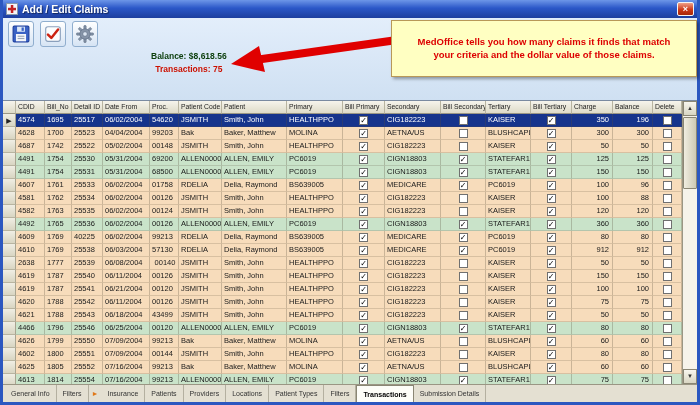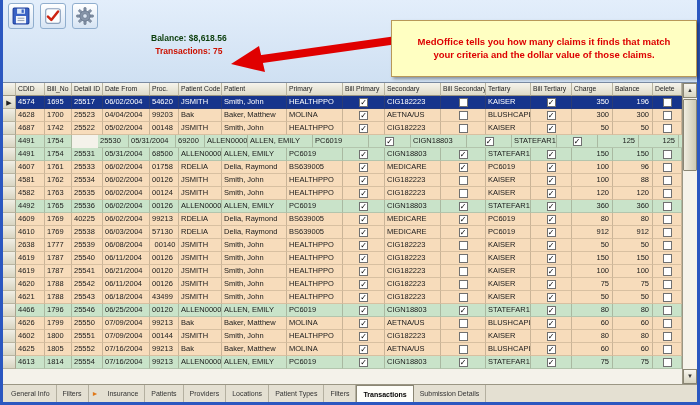--- a/index.html
+++ b/index.html
@@ -39,20 +39,29 @@
   .tabbar{flex:0 0 18px;background:#e4e0d2;border-top:1px solid #9a9684;display:flex;align-items:stretch;padding-left:2px;overflow:hidden}
   .tab{font-size:7px;line-height:17px;padding:0 6px;color:#333;border-right:1px solid #b4b0a0;white-space:nowrap}
   .tab.active{background:#fdfdf8;font-weight:bold;border:1px solid #8a8674;border-bottom:none;color:#000}
   .subtab-arrow{font-size:7px;line-height:17px;color:#e07818;padding:0 3px}
 </style>
 </head>
 <body>
 
 <div class="window">
 
+  <div class="titlebar">
+    <svg width="12" height="12">
+      <rect x="0.5" y="0.5" width="11" height="11" fill="#f4f6fa" stroke="#8899aa"></rect>
+      <rect x="4.8" y="2" width="2.5" height="8" fill="#c22222"></rect>
+      <rect x="2" y="4.8" width="8" height="2.5" fill="#c22222"></rect>
+    </svg>
+    <span class="title">Add / Edit Claims</span>
+    <span class="closebtn"><span>×</span></span>
+  </div>
 
   <div class="toppanel">
     <div class="toolbar">
       <button class="tbtn">
         <svg width="18" height="18" viewBox="0 0 16 16">
           <rect x="1" y="1" width="14" height="14" rx="1" fill="#3a62c4" stroke="#1d3f9e"></rect>
           <rect x="4.5" y="1.5" width="7" height="4.5" fill="#dce8f8"></rect>
           <rect x="8.5" y="2.2" width="2" height="3" fill="#3a62c4"></rect>
           <rect x="3.5" y="8" width="9" height="6.5" fill="#f4f6fa"></rect>
           <line x1="5" y1="10" x2="11" y2="10" stroke="#9aa6b8"></line>
@@ -200,21 +209,21 @@
           <div class="gcell num" style="flex: 0 0 41px;">50</div>
           <div class="gcell num" style="flex: 0 0 40px;">50</div>
           <div class="gcell ck" style="flex: 0 0 29px;">
             <span class="cbx"></span>
           </div>
         </div>
         <div class="grow green">
           <div class="selcell"></div>
           <div class="gcell" style="flex: 0 0 29px;">4491</div>
           <div class="gcell" style="flex: 0 0 27px;">1754</div>
-          <div class="gcell" style="flex: 0 0 31px; margin-left: 26px;">25530</div>
+          <div class="gcell" style="flex: 0 0 31px;">25530</div>
           <div class="gcell" style="flex: 0 0 47px;">05/31/2004</div>
           <div class="gcell" style="flex: 0 0 29px;">69200</div>
           <div class="gcell" style="flex: 0 0 43px;">ALLEN0000</div>
           <div class="gcell" style="flex: 0 0 65px;">ALLEN, EMILY</div>
           <div class="gcell" style="flex: 0 0 56px;">PC6019</div>
           <div class="gcell ck" style="flex: 0 0 42px;">
             <span class="cbx">✓</span>
           </div>
           <div class="gcell" style="flex: 0 0 56px;">CIGN18803</div>
           <div class="gcell ck" style="flex: 0 0 45px;">

